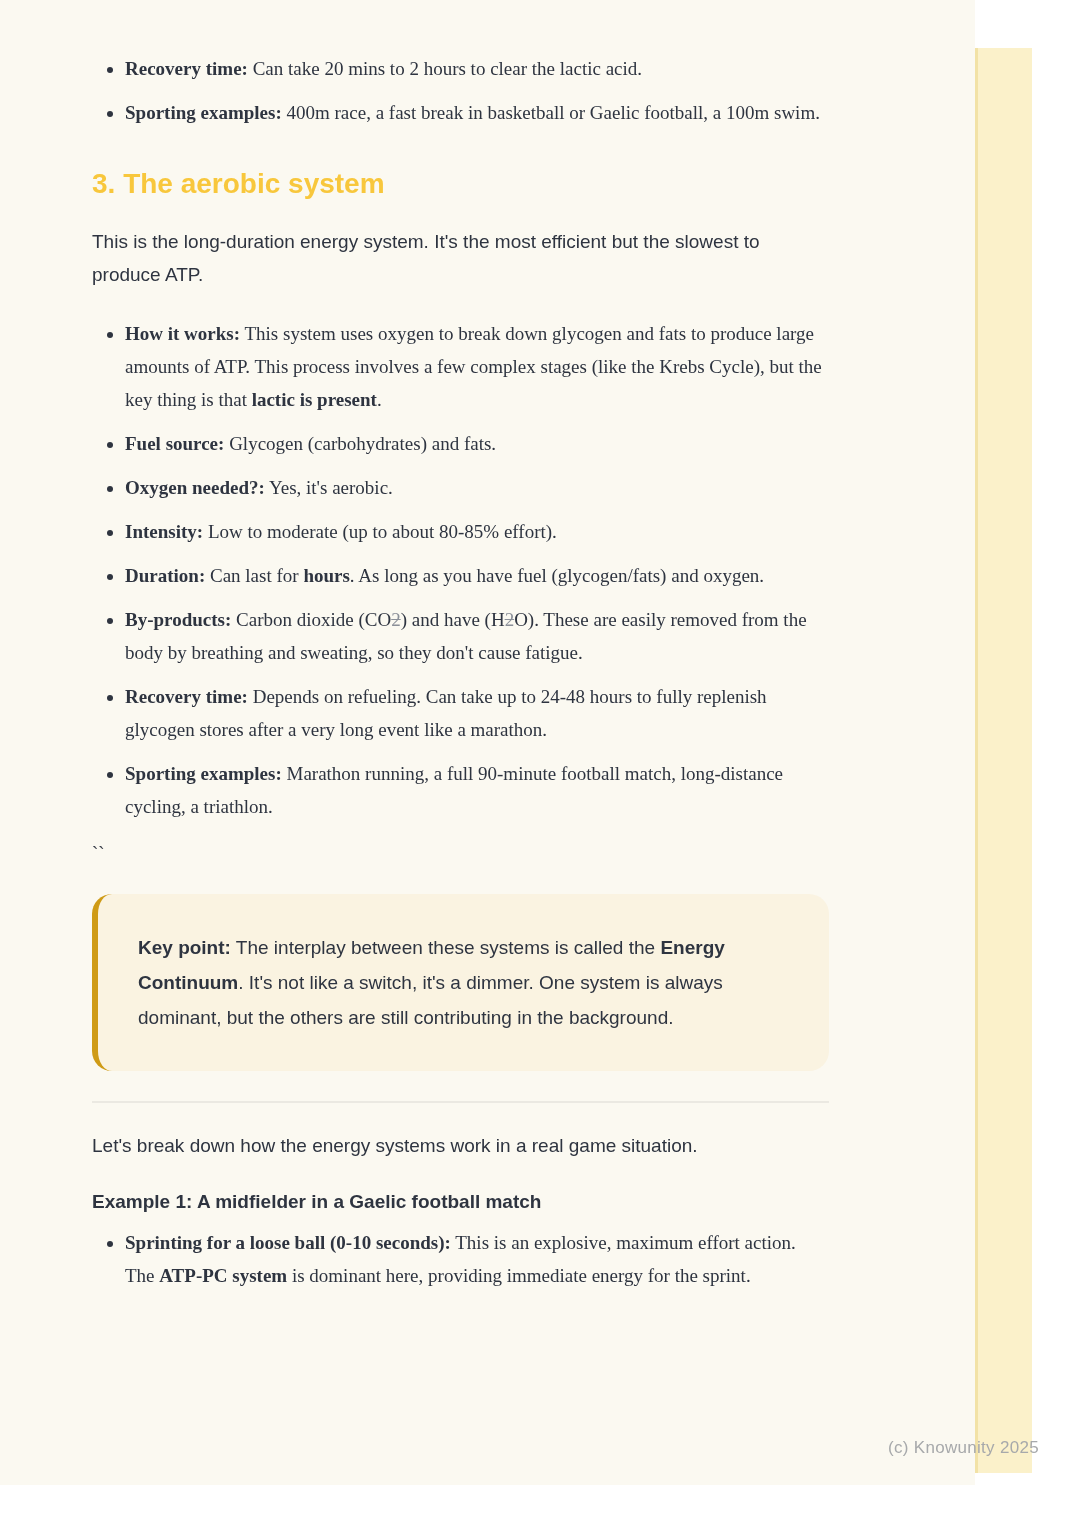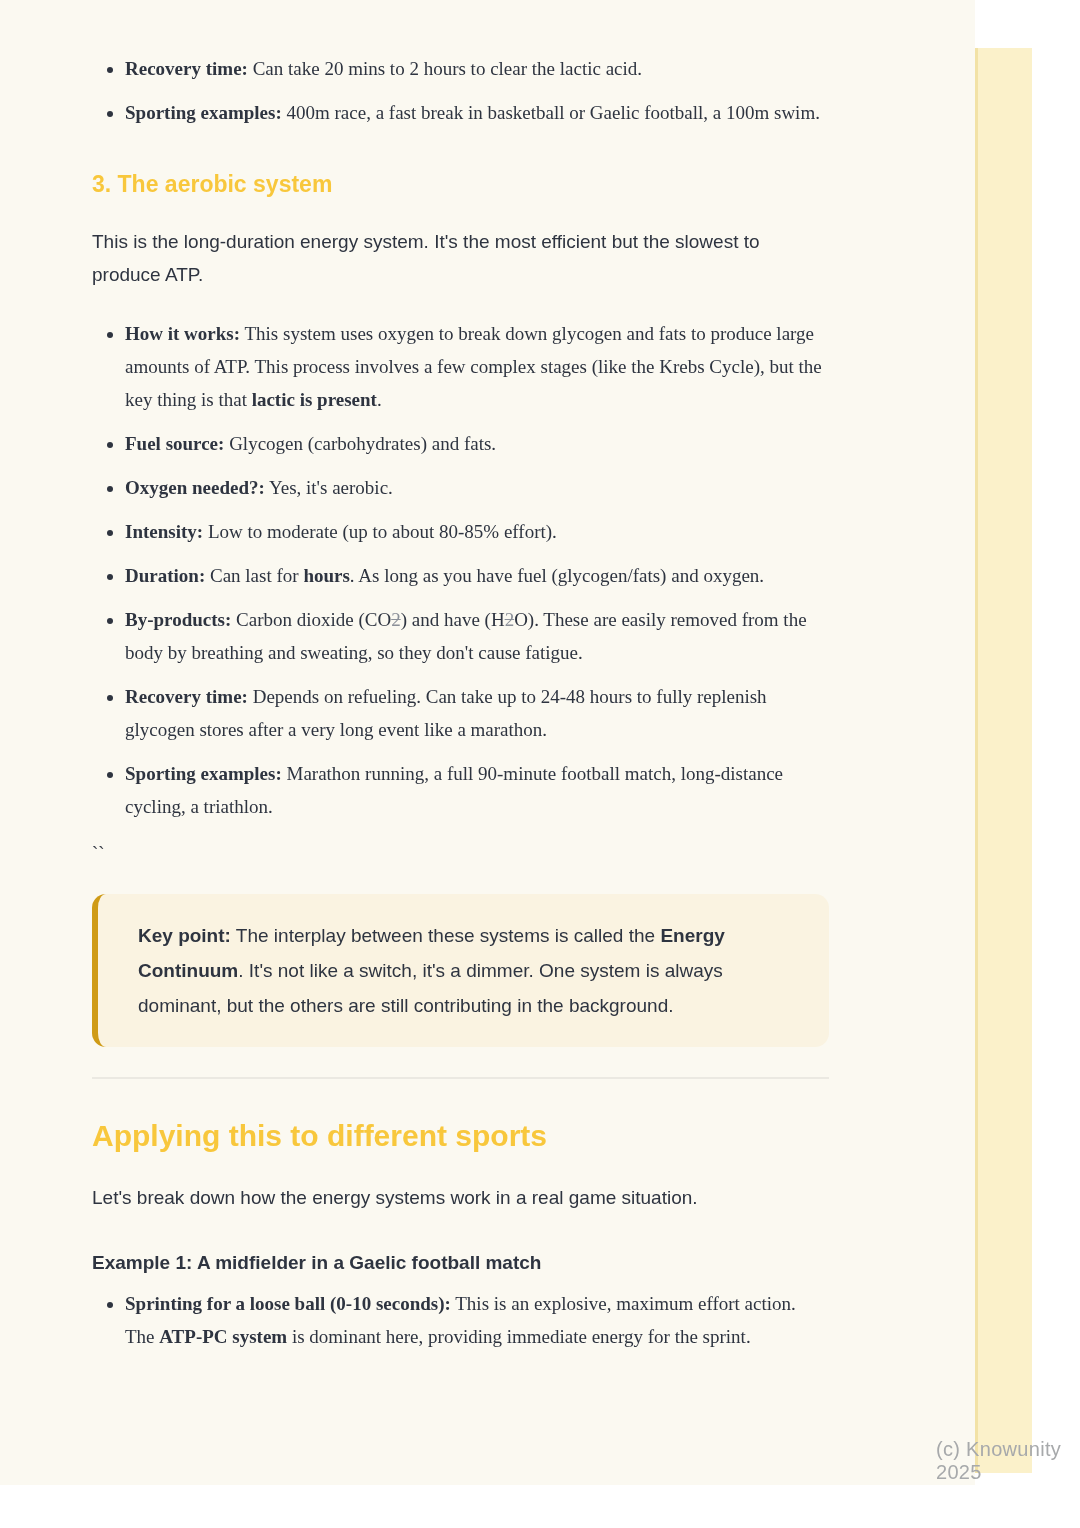--- a/index.html
+++ b/index.html
@@ -18,35 +18,35 @@
     position:absolute;left:92px;top:0;width:737px;
     font-size:19px;line-height:33px;z-index:1;
   }
   ul{margin:0;padding-left:33px;list-style:disc;}
   li{margin-bottom:11px;font-family:Liberation Serif, serif;}
   li:last-child{margin-bottom:0;}
   li::marker{color:#2e3440;}
   strong{font-weight:bold;}
   s{color:#8b9099;}
   h2{font-size:30px;line-height:38px;color:#f8c73c;font-weight:800;margin:38px 0 0;}
-  h3{font-size:23px;line-height:30px;color:#f8c73c;font-weight:700;margin:40px 0 0;}
+  h3{font-size:28px;line-height:30px;color:#f8c73c;font-weight:700;margin:40px 0 0;}
   p{margin:26px 0 0;}
   .mt-top{margin-top:52px;}
   .mt-list{margin-top:26px;}
   .stray{margin-top:14px;color:#3a3f4a;}
   .keypoint{
     margin-top:24px;background:#faf3e1;border-left:6px solid #cf9b16;
-    border-radius:14px;padding:24px 40px;line-height:35px;
+    border-radius:20px;padding:36px 40px;line-height:35px;
   }
   .keypoint p{margin:0;}
   hr.divider{border:none;border-top:2px solid #ebe9e2;margin:30px 0 0;}
-  .example{font-weight:bold;margin-top:32px;}
+  .example{font-weight:bold;margin-top:23px;}
   .last-list{margin-top:8px;}
   .watermark{
-    position:absolute;left:936px;top:1438px;font-size:20px;
+    position:absolute;left:888px;top:1438px;font-size:17px;
     color:#a7a9ab;z-index:2;letter-spacing:0.3px;
   }
 </style>
 </head>
 <body>
 
 <div class="card"></div>
 <div class="strip"></div>
 
 <div class="content">
@@ -72,21 +72,20 @@
   </ul>
 
   <div class="stray">``</div>
 
   <div class="keypoint">
     <p><strong>Key point:</strong><span> The interplay between these systems is called the </span><strong>Energy Continuum</strong><span>. It's not like a switch, it's a dimmer. One system is always dominant, but the others are still contributing in the background.</span></p>
   </div>
 
   <hr class="divider">
 
-  <h2>Applying this to different sports</h2>
 
   <p>Let's break down how the energy systems work in a real game situation.</p>
 
   <p class="example">Example 1: A midfielder in a Gaelic football match</p>
 
   <ul class="last-list">
     <li><strong>Sprinting for a loose ball (0-10 seconds):</strong><span> This is an explosive, maximum effort action. The </span><strong>ATP-PC system</strong><span> is dominant here, providing immediate energy for the sprint.</span></li>
   </ul>
 
 </div>

